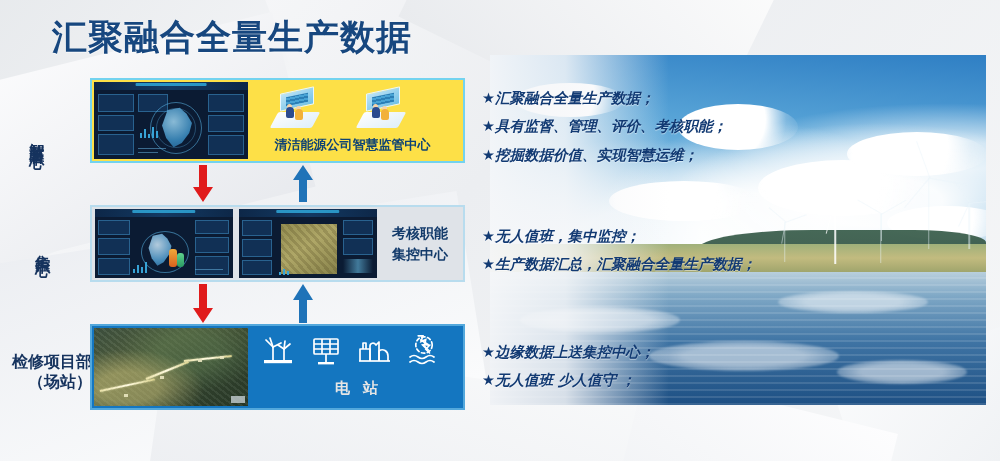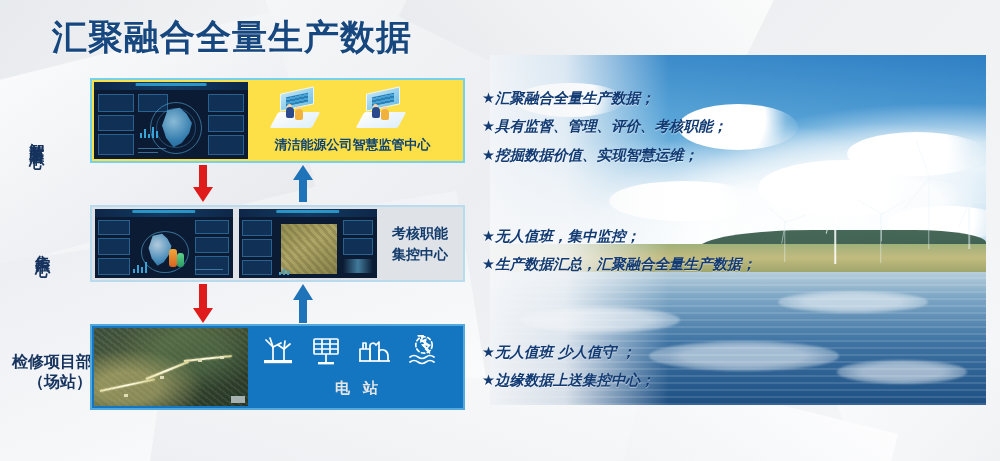--- a/index.html
+++ b/index.html
@@ -524,17 +524,17 @@
   <div class="bullets" id="bul-1">
     <p>★汇聚融合全量生产数据；</p>
     <p>★具有监督、管理、评价、考核职能；</p>
     <p>★挖掘数据价值、实现智慧运维；</p>
   </div>
   <div class="bullets" id="bul-2">
     <p>★无人值班，集中监控；</p>
     <p>★生产数据汇总，汇聚融合全量生产数据；</p>
   </div>
   <div class="bullets" id="bul-3">
+    <p>★边缘数据上送集控中心；</p>
     <p>★无人值班 少人值守 ；</p>
-    <p>★边缘数据上送集控中心；</p>
   </div>
 
 </div>
 
 </body></html>

